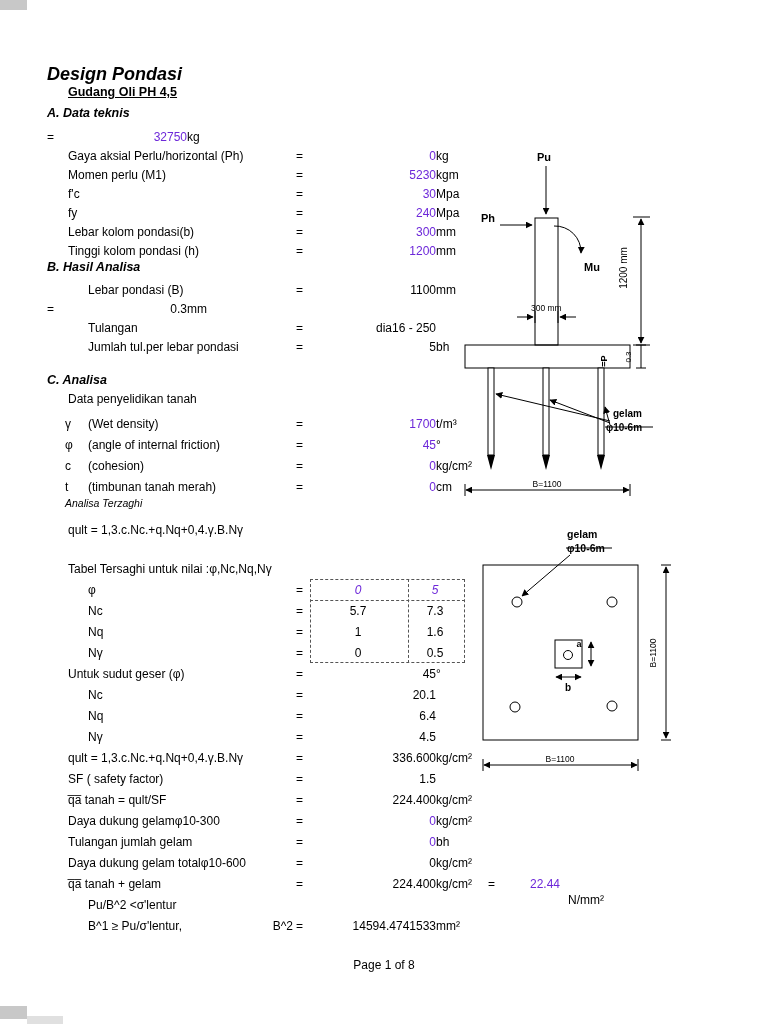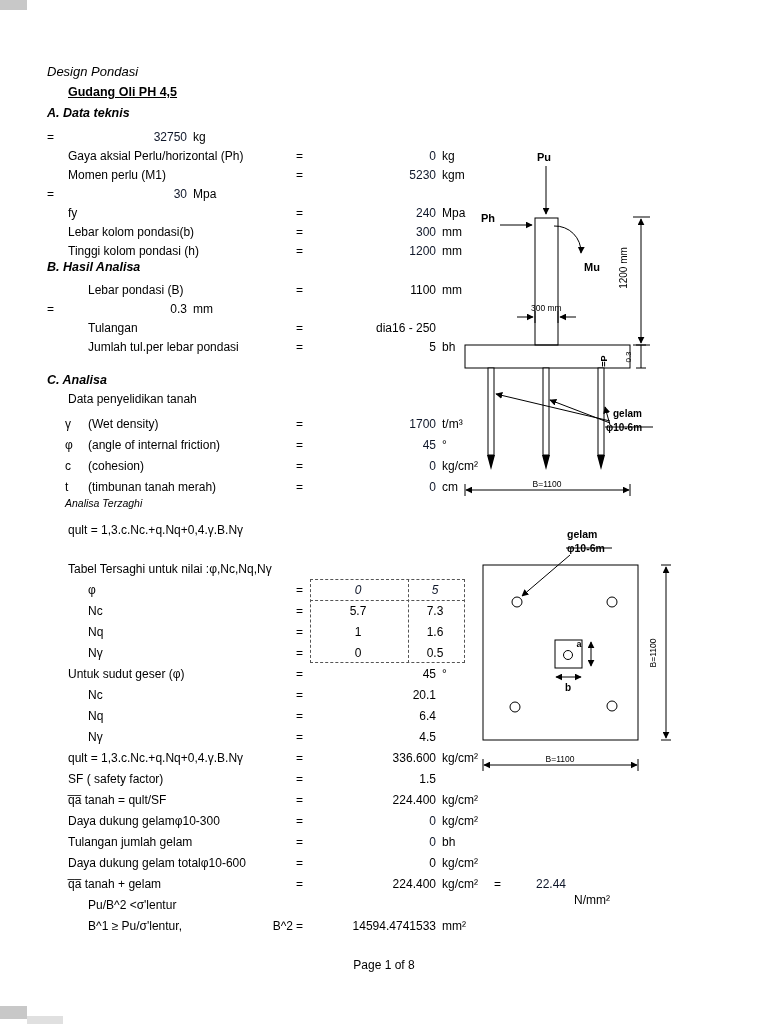--- a/index.html
+++ b/index.html
@@ -5,39 +5,39 @@
   html,body{margin:0;padding:0;}
   body{
     width:768px;height:1024px;position:relative;overflow:hidden;
     background:#ffffff;color:#000;
     font-family:"Liberation Sans",sans-serif;
   }
   .block{position:absolute;left:47px;width:700px;}
   #block-ab{top:64px;}
   #block-c1{top:373px;}
   #block-c2{top:558px;}
-  .h-title{font-size:13px;font-weight:normal;font-style:italic;height:21px;}
+  .h-title{font-size:18px;font-weight:bold;font-style:italic;height:21px;}
   .h-sub{font-size:12.5px;font-weight:bold;text-decoration:underline;height:21px;padding-left:21px;}
   .h-sec{font-size:12.5px;font-weight:bold;font-style:italic;}
   .h21{height:21px;}.h20{height:20px;}.h19{height:19px;}
   .h-sub2{font-size:12px;height:21px;padding-left:21px;}
   .note{font-size:10.5px;font-style:italic;height:22px;padding-left:18px;}
   .row{display:flex;align-items:center;font-size:12px;}
   .rh19 .row{height:19px;}
   .rh21 .row{height:21px;}
   .lbl{width:249px;display:flex;box-sizing:border-box;padding-left:21px;flex:none;}
   .ind .lbl{padding-left:41px;}
   .sym{width:23px;margin-left:-3px;flex:none;}
   .txt{white-space:nowrap;}
   .lblr{flex:1;text-align:right;padding-right:3px;}
   .eq{width:18px;flex:none;}
   .val{width:122px;text-align:right;flex:none;}
   .val.left{text-align:right;}
-  .unit{margin-left:6px;white-space:nowrap;}
-  .blue{color:#0f172a;}
+  .unit{margin-left:0;white-space:nowrap;}
+  .blue{color:#6d28d9;}
   .ital{font-style:italic;}
   .eq2{margin-left:16px;width:14px;}
   .val2{width:58px;text-align:right;flex:none;}
   .unit2{margin-left:8px;margin-top:32px;}
   .tv1{width:96px;text-align:center;flex:none;margin-left:-4px;}
   .tv2{width:58px;text-align:center;flex:none;}
   #tz-rows{position:relative;}
   .tbox,.tvline,.thline{position:absolute;pointer-events:none;}
   .tbox{left:263px;top:0;width:155px;height:84px;border:1px dashed #555;box-sizing:border-box;}
   .tvline{left:361px;top:0;height:84px;border-left:1px dashed #555;}
@@ -79,20 +79,23 @@
       </div>
       <div class="row">
         <span class="lbl">
           <span class="txt">Momen perlu (M1)</span>
         </span>
         <span class="eq">=</span>
         <span class="val blue">5230</span>
         <span class="unit">kgm</span>
       </div>
       <div class="row">
+        <span class="lbl">
+          <span class="txt">f'c</span>
+        </span>
         <span class="eq">=</span>
         <span class="val blue">30</span>
         <span class="unit">Mpa</span>
       </div>
       <div class="row">
         <span class="lbl">
           <span class="txt">fy</span>
         </span>
         <span class="eq">=</span>
         <span class="val blue">240</span>

